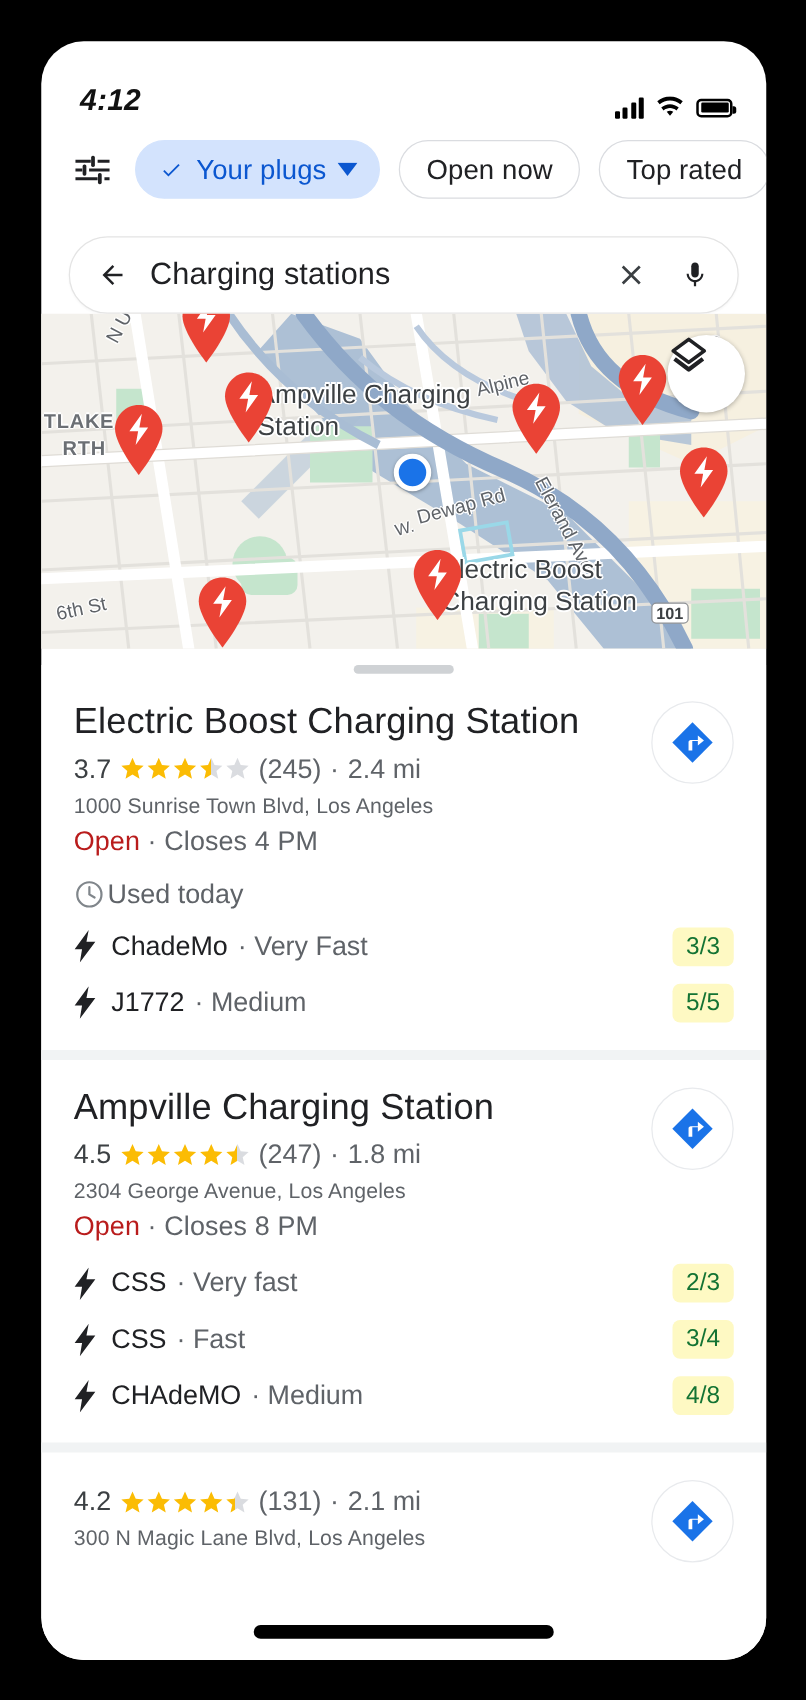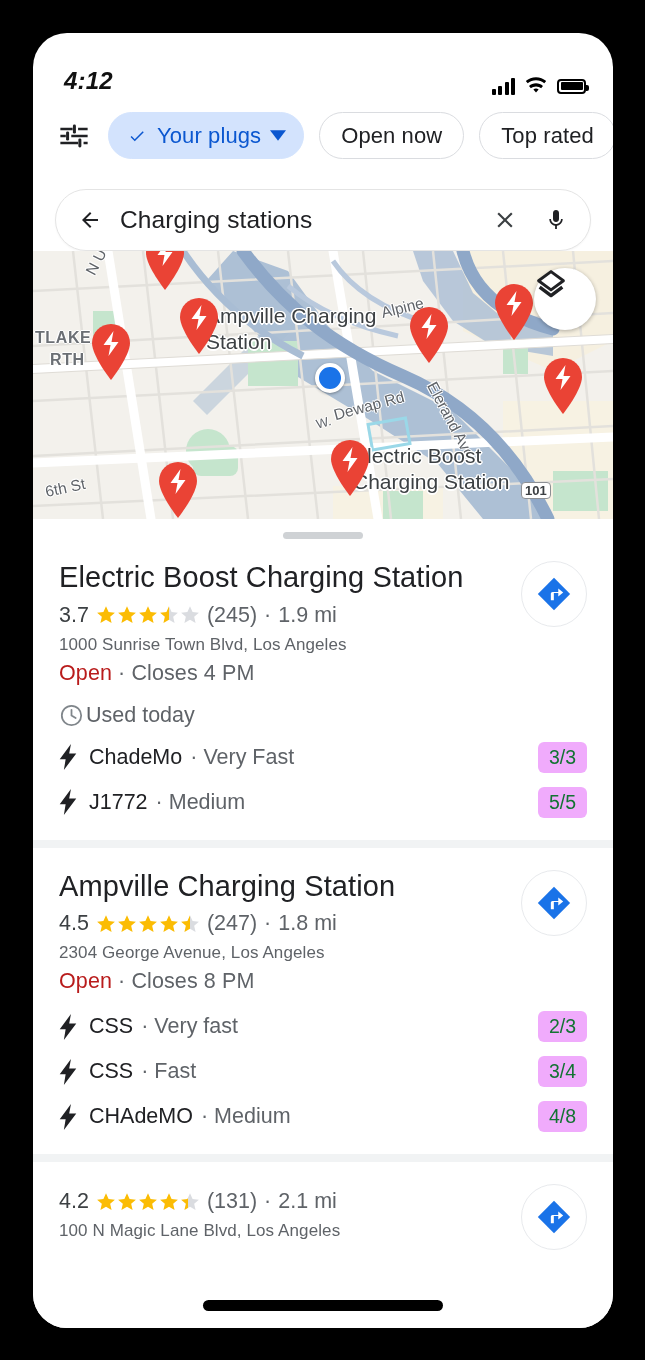--- a/index.html
+++ b/index.html
@@ -238,21 +238,21 @@
     display: flex;
     align-items: center;
     margin-top: 14px;
     font-size: 21.5px;
   }
   .plug-bolt { width: 30px; flex: none; display: flex; align-items: center; }
   .plug-name { color: #202124; }
   .plug-speed { color: #5f6368; }
   .plug-badge {
     margin-left: auto;
-    background: #f0abfc;
+    background: #fef9c3;
     color: #137333;
     font-size: 19.5px;
     border-radius: 6px;
     padding: 4px 11px;
     font-weight: 500;
   }
   .dir-btn {
     position: absolute;
     right: 26px;
     top: 22px;
@@ -485,21 +485,21 @@
                   </linearGradient>
                 </defs>
                 <path d="M12 1.5l3.1 7 7.6.7-5.7 5 1.7 7.4L12 17.6 5.3 21.6 7 14.2l-5.7-5 7.6-.7z" fill="url(#h37)"></path>
               </svg>
           <svg class="star" viewBox="0 0 24 24">
                 <path d="M12 1.5l3.1 7 7.6.7-5.7 5 1.7 7.4L12 17.6 5.3 21.6 7 14.2l-5.7-5 7.6-.7z" fill="#dadce0"></path>
               </svg>
         </span>
         <span class="count">(245)</span>
         <span class="count">·</span>
-        <span class="count">1.9 mi</span>
+        <span class="count">2.4 mi</span>
       </div>
       <div class="res-addr">1000 Sunrise Town Blvd, Los Angeles</div>
       <div class="res-hours">
         <span class="open">Open</span>
         <span>·</span>
         <span>Closes 4 PM</span>
       </div>
       <div class="res-used">
         <svg width="25" height="25" viewBox="0 0 24 24">
           <circle cx="12" cy="12" r="9.3" fill="none" stroke="#80868b" stroke-width="1.7"></circle>
@@ -637,21 +637,21 @@
                     <stop offset="40%" stop-color="#dadce0"></stop>
                   </linearGradient>
                 </defs>
                 <path d="M12 1.5l3.1 7 7.6.7-5.7 5 1.7 7.4L12 17.6 5.3 21.6 7 14.2l-5.7-5 7.6-.7z" fill="url(#h42)"></path>
               </svg>
         </span>
         <span class="count">(131)</span>
         <span class="count">·</span>
         <span class="count">2.1 mi</span>
       </div>
-      <div class="res-addr">100 N Magic Lane Blvd, Los Angeles</div>
+      <div class="res-addr">300 N Magic Lane Blvd, Los Angeles</div>
       <div class="dir-btn">
         <svg width="38" height="38" viewBox="0 0 24 24">
           <path d="M12 1.8L22.2 12 12 22.2 1.8 12z" fill="#1a73e8"></path>
           <path d="M10 16v-4.2c0-.6.5-1.1 1.1-1.1h3.6V8.5L17.8 11l-3.1 2.5v-2.2h-2.8V16z" fill="#fff"></path>
         </svg>
       </div>
     </div>
   </div>
 
   <div id="home-indicator"></div>

